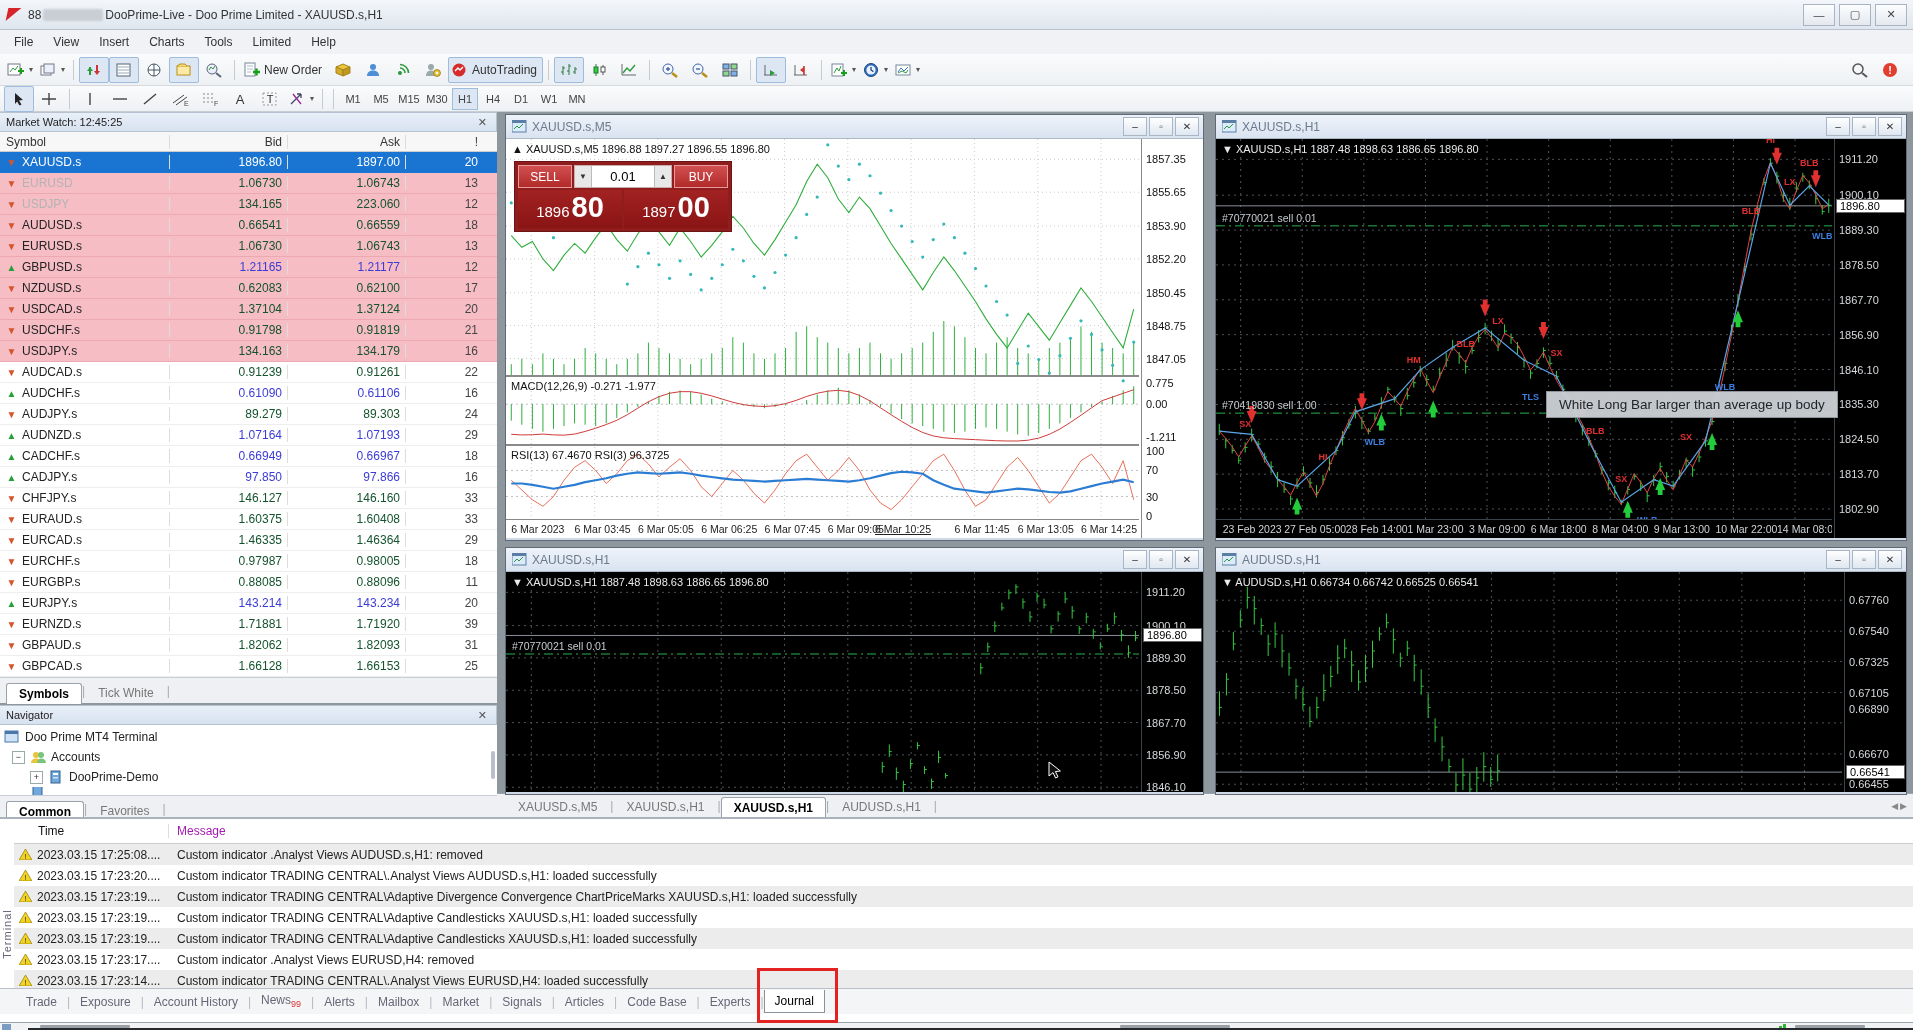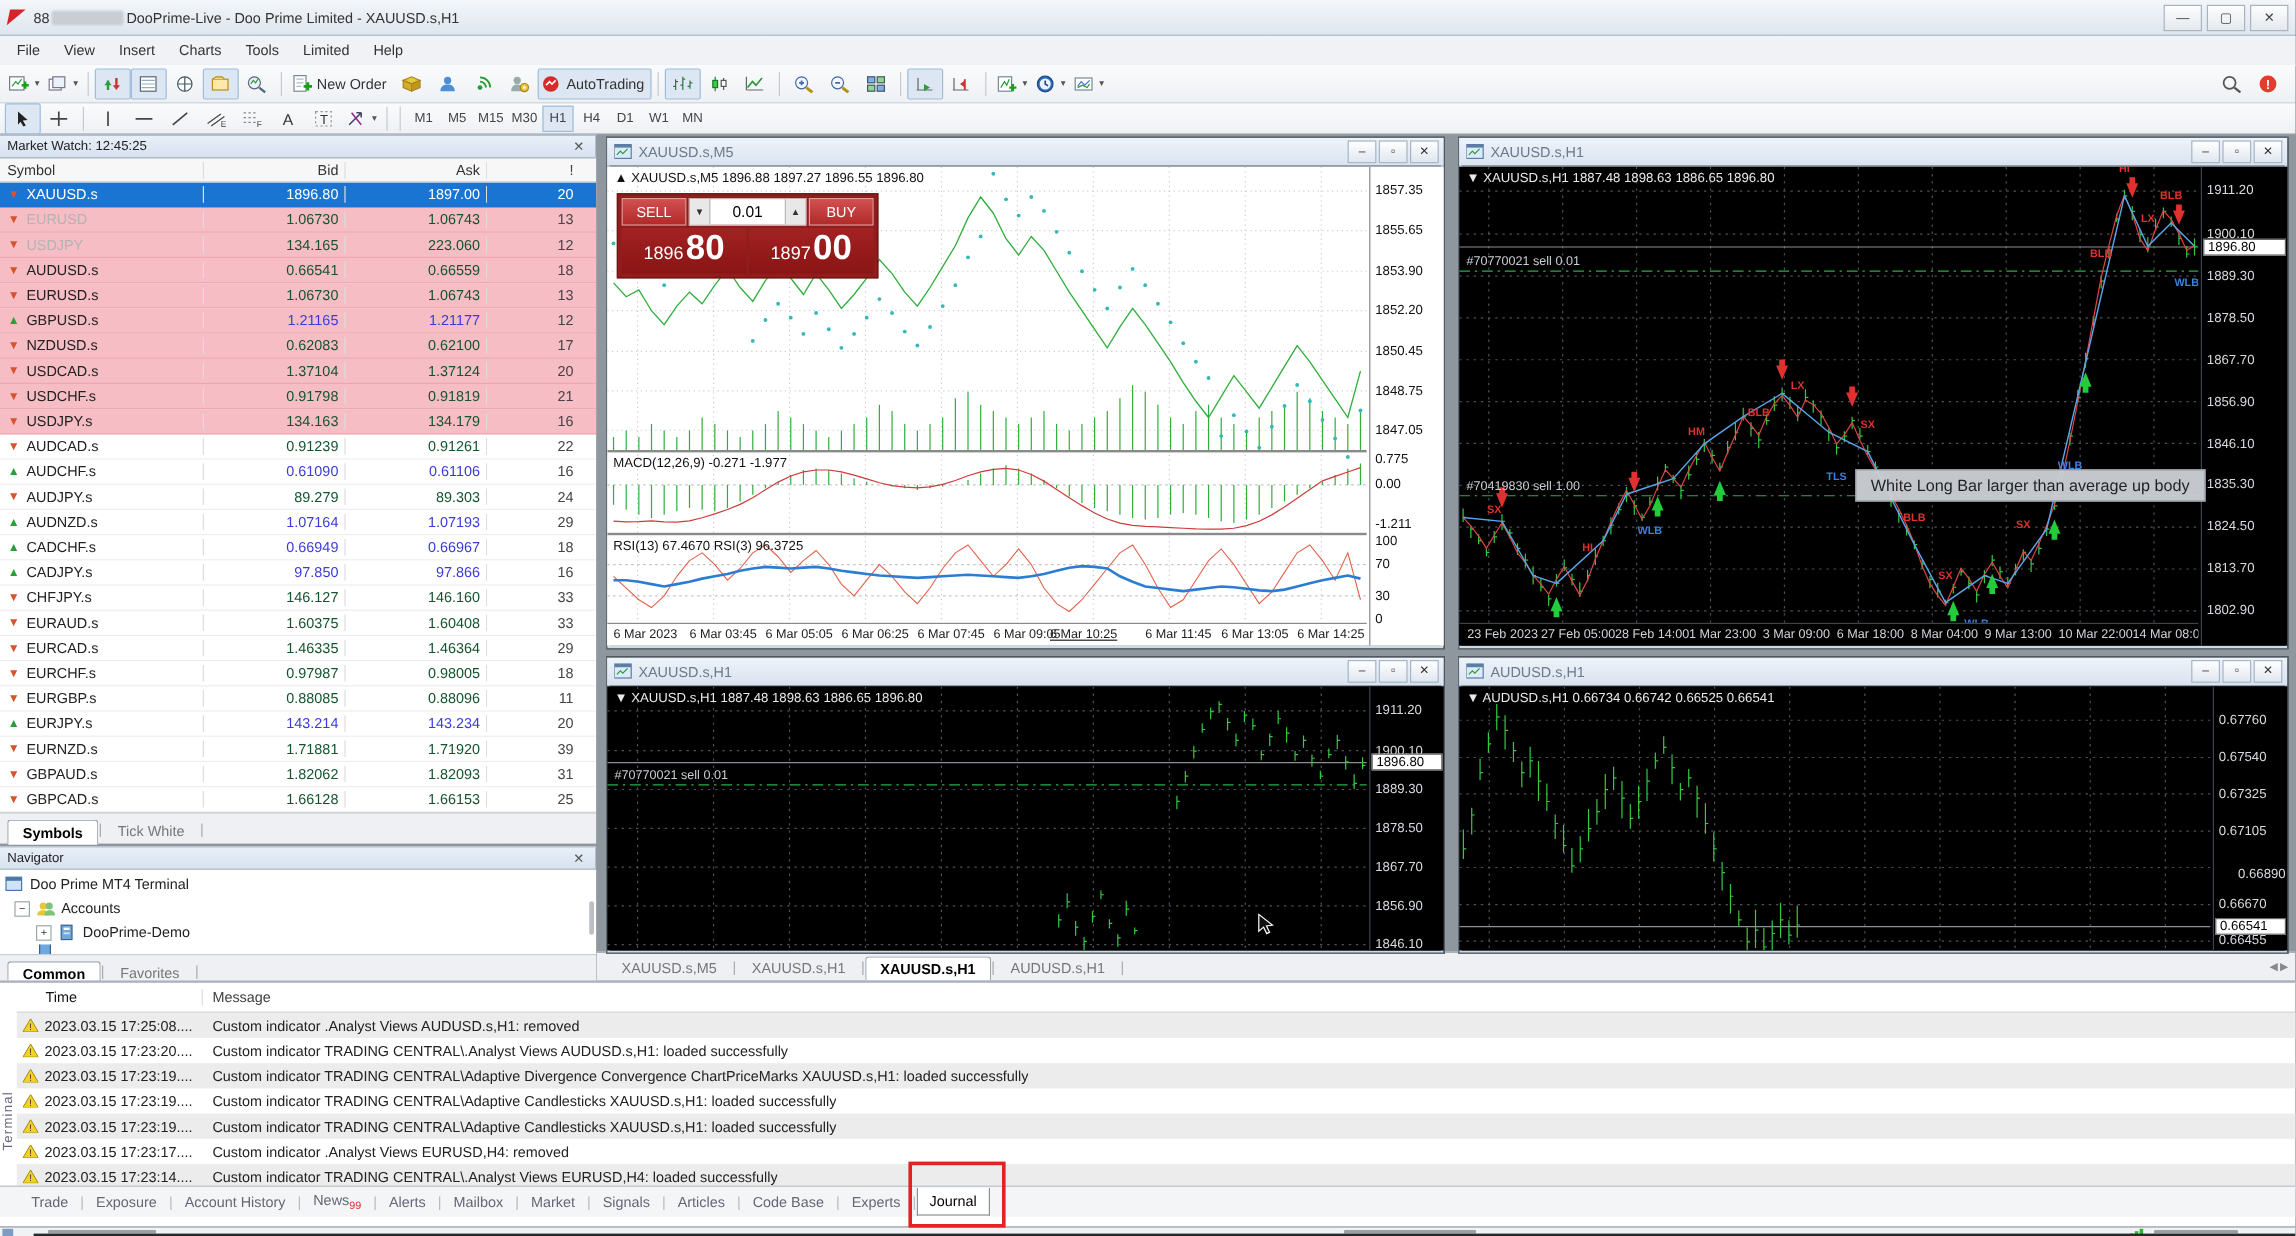--- a/index.html
+++ b/index.html
@@ -110,21 +110,21 @@
   
   #chart-tabs{position:absolute;left:0;top:681px;width:100%;height:24px;background:#eef0f3;border-top:1px solid #9aa2ab;
               display:flex;align-items:flex-end;padding-left:8px;box-sizing:border-box}
   #chart-tabs .scrollers{margin-left:auto;margin-right:6px;display:flex;gap:2px;align-self:center;color:#888;font-size:9px}
   
   #terminal{left:0;top:817px;width:100%;height:205px;background:#fff;border-top:2px solid #aab3bd;box-sizing:border-box}
   #term-side{position:absolute;left:0;top:40px;width:14px;height:150px;display:flex;align-items:center;justify-content:center}
   #term-side span{transform:rotate(-90deg);transform-origin:center;white-space:nowrap;color:#667;font-size:11px;letter-spacing:1px}
   .term-header{display:flex;height:24px;align-items:center;border-bottom:1px solid #ccc;margin-left:14px}
   .th-time{width:155px;padding-left:24px;box-sizing:border-box;color:#111;box-shadow:inset -1px 0 0 #ddd}
-  .th-msg{padding-left:8px;color:#404040}
+  .th-msg{padding-left:8px;color:#a21caf}
   .term-row{display:flex;height:21px;align-items:center;margin-left:14px;font-size:12px}
   .term-row:nth-child(odd){background:#ececec}
   .tr-time{width:155px;display:flex;gap:5px;align-items:center;padding-left:5px;box-sizing:border-box;color:#222;white-space:nowrap;overflow:hidden}
   .tr-msg{padding-left:8px;color:#222;white-space:nowrap;overflow:hidden}
   .warnico{width:13px;height:11px;display:inline-block;flex:0 0 13px}
   #term-tabs{position:absolute;left:0;bottom:8px;width:100%;height:26px;border-top:1px solid #b9bfc6;
              display:flex;align-items:center;padding-left:16px;box-sizing:border-box;background:#f4f5f7}
   .ttab{padding:4px 10px;color:#667;font-size:12px;position:relative}
   .ttab.active{background:#fff;border:1px solid #8a9097;border-top:none;color:#000;box-shadow:0 2px 0 #fff}
   .ttab .badge{color:#e02f2f;font-size:9px;vertical-align:sub}
@@ -1634,21 +1634,21 @@
             <line x1="281.7" x2="281.7" y1="182.546863039029" y2="209.4018313154658" stroke="#35cb43" stroke-width="1"></line>
             <line x1="281.7" x2="284.09999999999997" y1="198.84615384615452" y2="198.84615384615452" stroke="#35cb43" stroke-width="1"></line>
           </svg>
           <div class="ohlc dark">▼ AUDUSD.s,H1  0.66734 0.66742 0.66525 0.66541</div>
         </div>
         <div class="scale dark" style="width: 62px;">
           <div class="tickl" style="top: 22.2051px;">0.67760</div>
           <div class="tickl" style="top: 53.2308px;">0.67540</div>
           <div class="tickl" style="top: 83.5513px;">0.67325</div>
           <div class="tickl" style="top: 114.577px;">0.67105</div>
-          <div class="tickl" style="top: 151px; margin-left: 16px;">0.66890</div>
+          <div class="tickl" style="top: 131px;">0.66890</div>
           <div class="tickl" style="top: 175.923px;">0.66670</div>
           <div class="tickl" style="top: 206.244px;">0.66455</div>
           <div class="curbox" style="top: 193.115px;">0.66541</div>
         </div>
       </div>
     </div>
   </div>
 
 <div id="terminal" class="abs">
   <div id="term-side">

